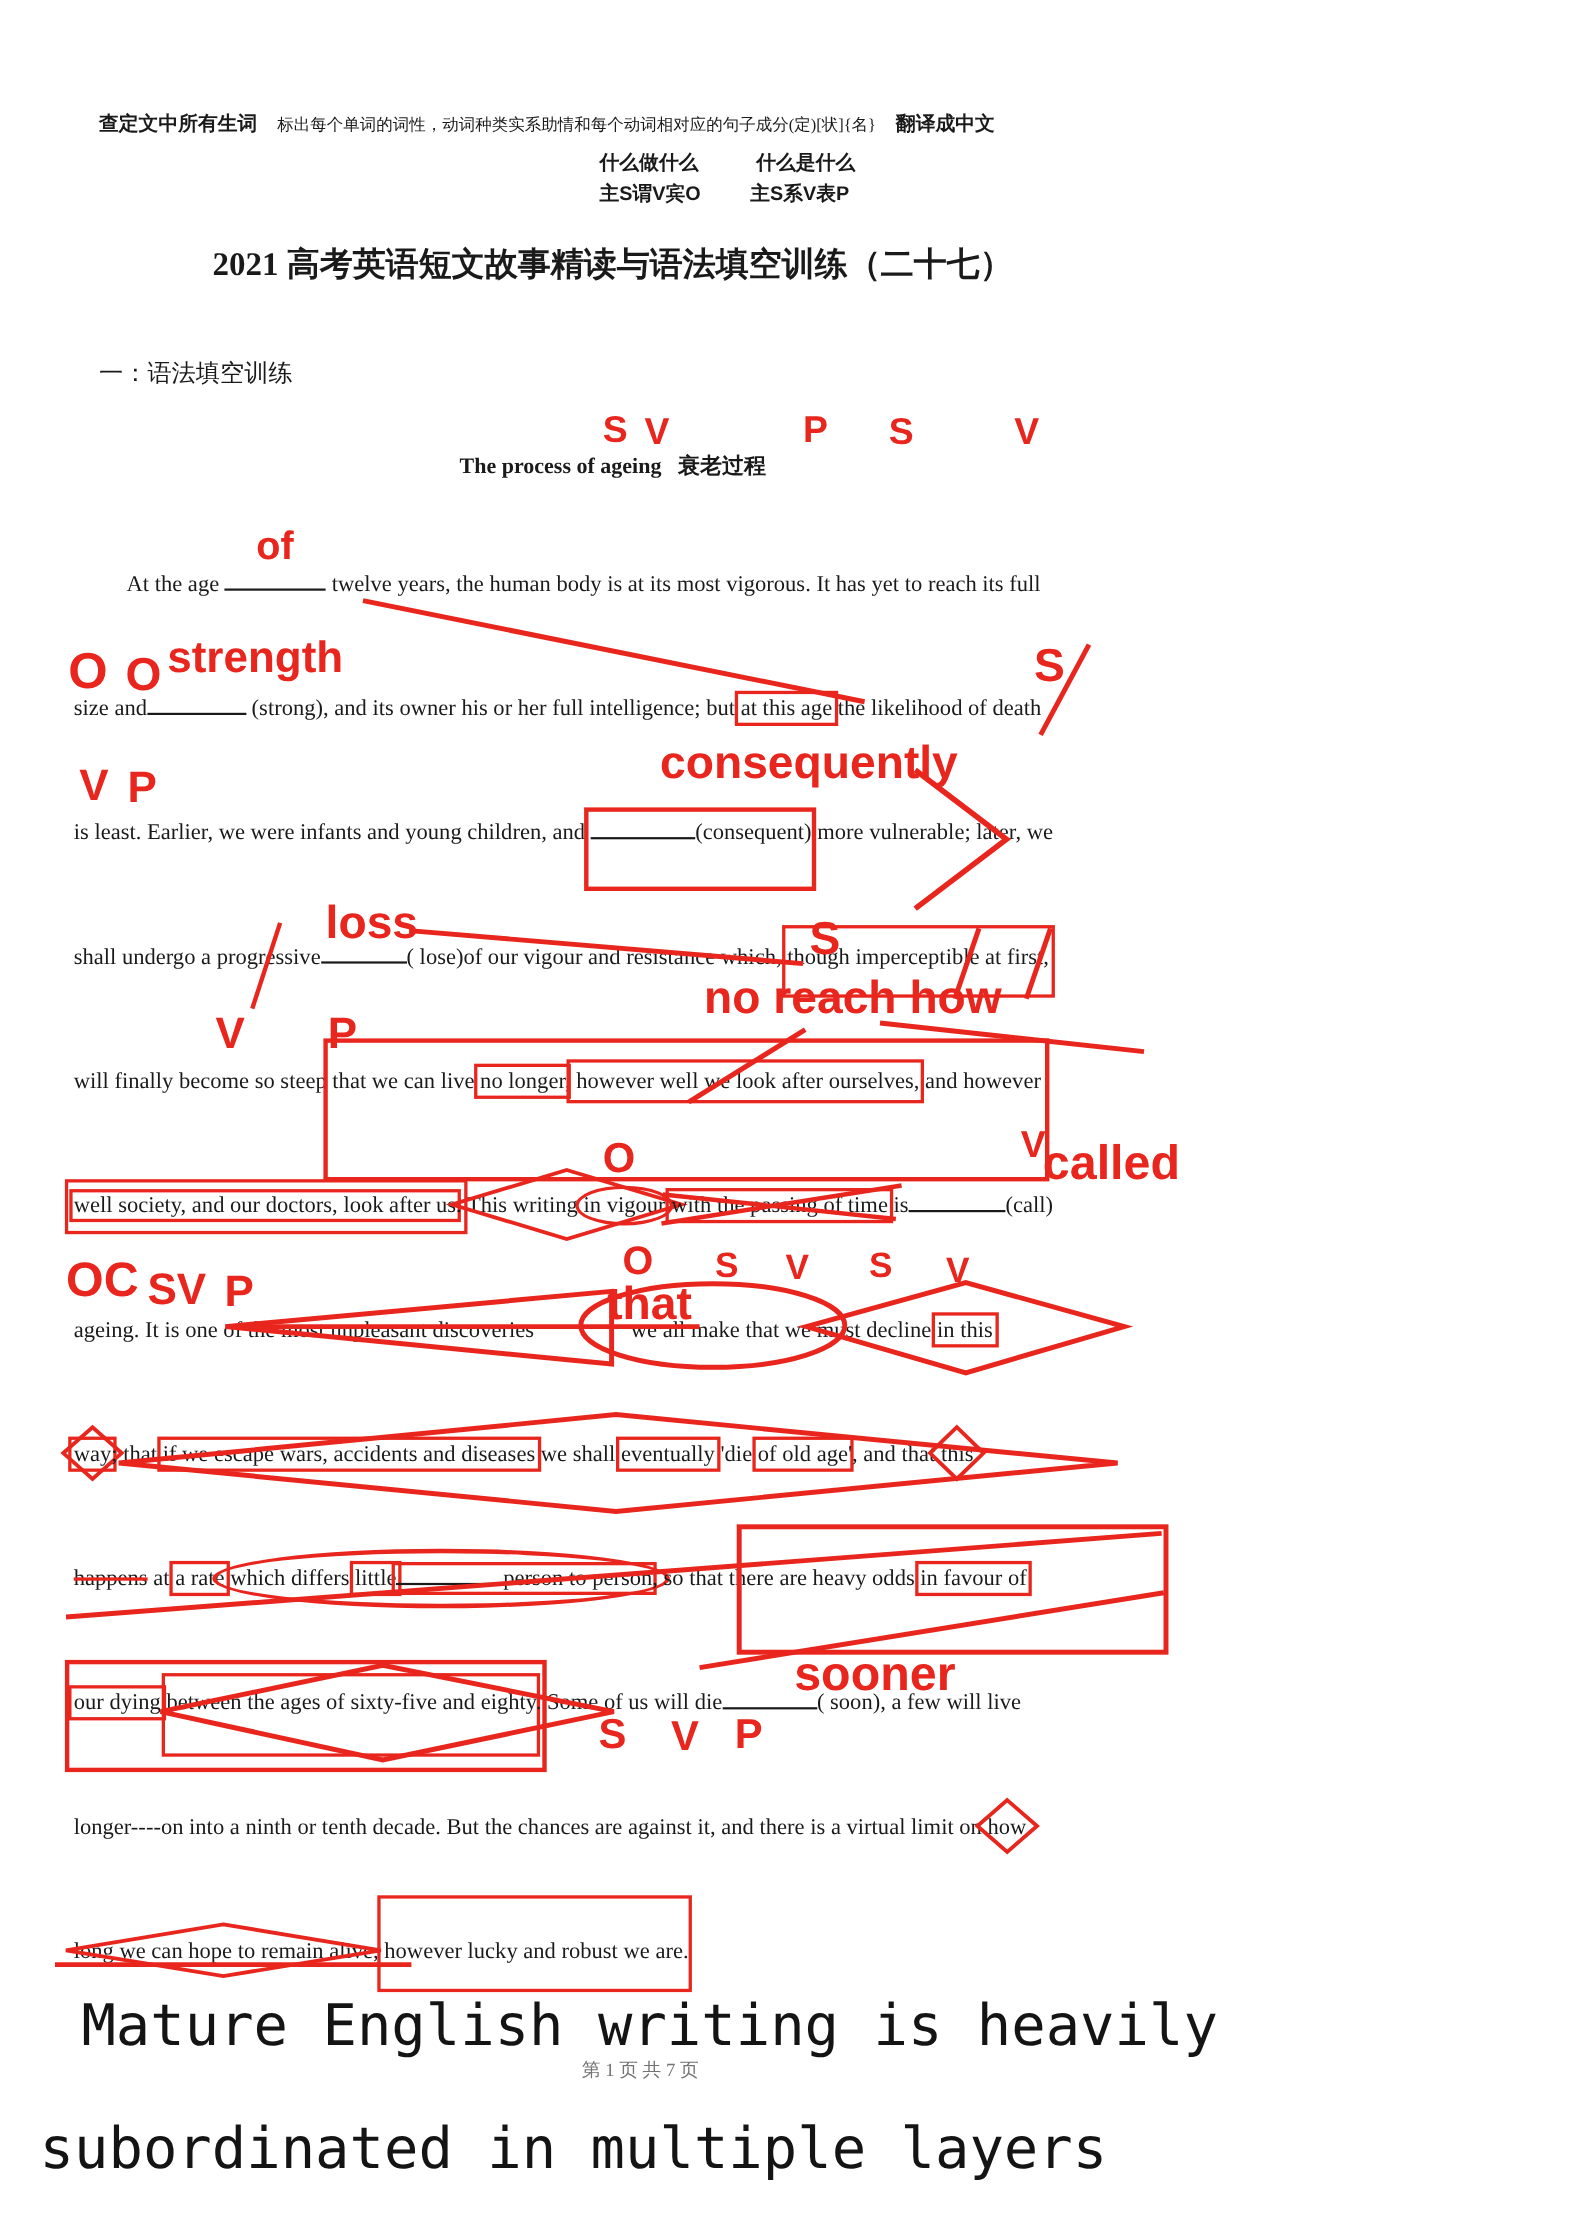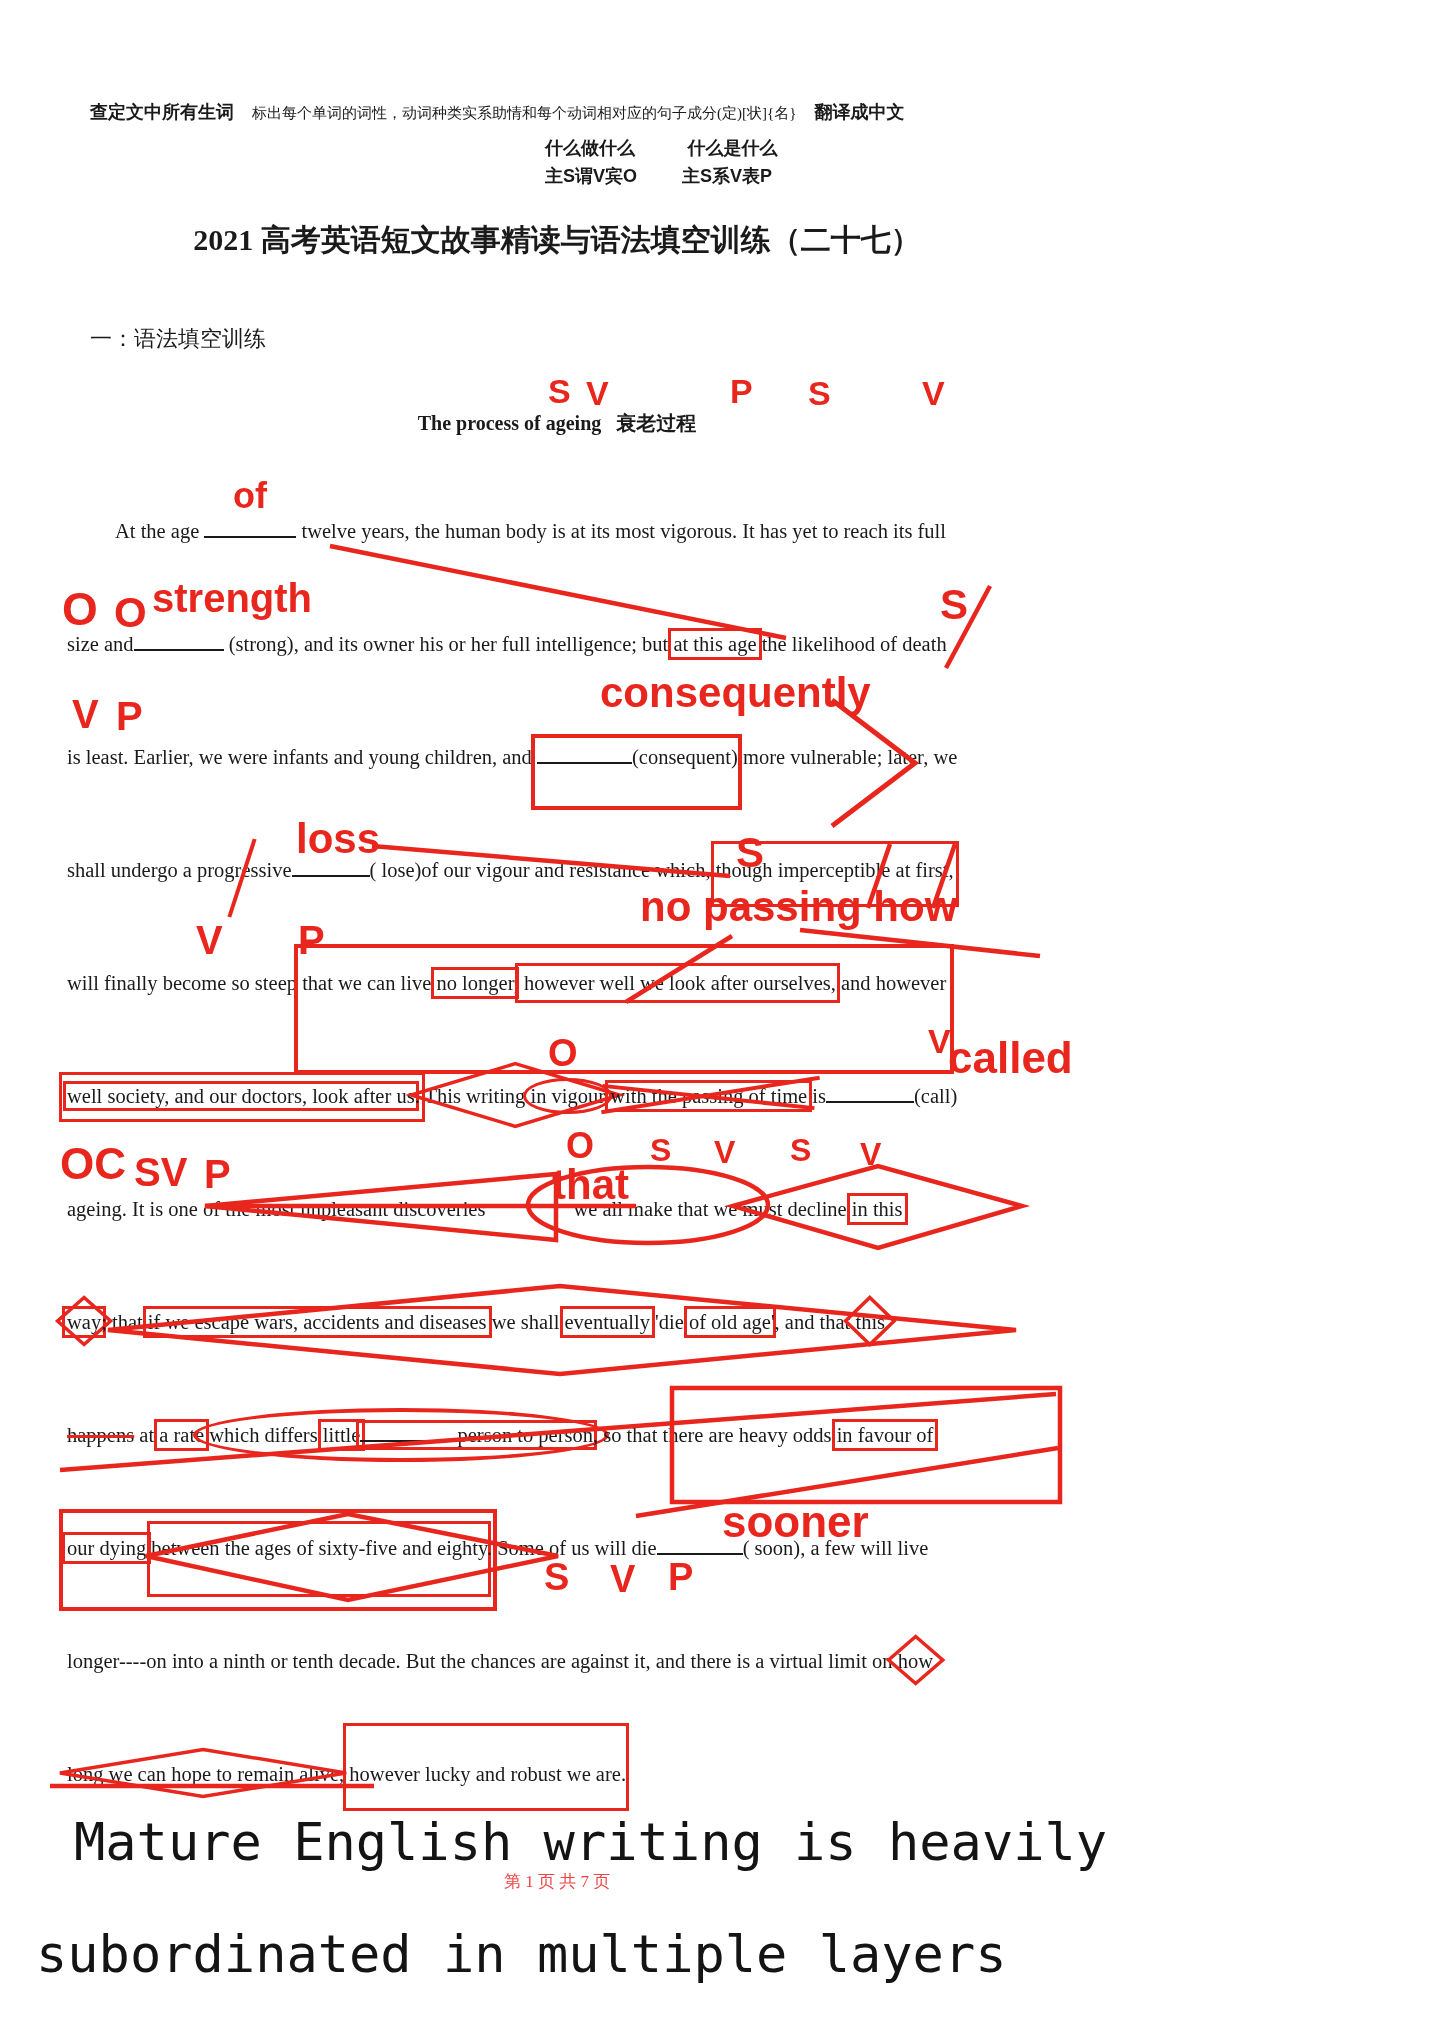--- a/index.html
+++ b/index.html
@@ -13,21 +13,21 @@
   .hdr2 span{margin-right:48px;}
   .hdr3{position:absolute;top:164px;left:545px;font-weight:bold;font-size:18px;white-space:nowrap;
         font-family:"Liberation Sans",sans-serif;}
   .hdr3 span{margin-right:40px;}
   .doc-title{position:absolute;top:220px;left:0;width:1114px;text-align:center;
              font-weight:bold;font-size:30px;white-space:nowrap;}
   .sec-head{position:absolute;top:324px;left:90px;font-size:22px;}
   .p-title{position:absolute;top:410px;left:0;width:1114px;text-align:center;font-weight:bold;font-size:20px;}
   .p-title .zh{margin-left:10px;}
   .pline{position:absolute;left:67px;white-space:nowrap;font-size:20.5px;line-height:27px;}
-  .footer{position:absolute;top:1870px;left:0;width:1114px;text-align:center;font-size:17px;color:#ef4444;z-index:1;}
+  .footer{position:absolute;top:1870px;left:0;width:1114px;text-align:center;font-size:17px;color:#737373;z-index:1;padding-left:25px;}
   .cap{position:absolute;font-family:"DejaVu Sans Mono","Liberation Mono",monospace;
        font-size:52px;color:#141414;white-space:nowrap;z-index:2;}
   .cap1{left:74px;top:1812px;}
   .cap2{left:36px;top:1924px;}
   
   .blank{display:inline-block;border-bottom:2px solid #1a1a1a;height:2px;}
   .gapseg{display:inline-block;}
   
   .seg{position:relative;}
   .rl{position:absolute;color:#e8261d;font-family:"Liberation Sans",sans-serif;
@@ -115,21 +115,21 @@
   <div class="rl" style="left:922px;top:376px;font-size:34px">V</div>
   <div class="rl" style="left:62px;top:586px;font-size:46px">O</div>
   <div class="rl" style="left:114px;top:592px;font-size:42px">O</div>
   <div class="rl" style="left:152px;top:578px;font-size:40px">strength</div>
   <div class="rl" style="left:940px;top:584px;font-size:42px">S</div>
   <div class="rl" style="left:600px;top:672px;font-size:42px">consequently</div>
   <div class="rl" style="left:72px;top:694px;font-size:40px">V</div>
   <div class="rl" style="left:116px;top:696px;font-size:40px">P</div>
   <div class="rl" style="left:296px;top:818px;font-size:42px">loss</div>
   <div class="rl" style="left:736px;top:832px;font-size:42px">S</div>
-  <div class="rl" style="left:640px;top:886px;font-size:42px">no passing how</div>
+  <div class="rl" style="left:640px;top:886px;font-size:42px">no reach how</div>
   <div class="rl" style="left:196px;top:920px;font-size:40px">V</div>
   <div class="rl" style="left:298px;top:920px;font-size:40px">P</div>
   <div class="rl" style="left:548px;top:1034px;font-size:38px">O</div>
   <div class="rl" style="left:928px;top:1024px;font-size:34px">V</div>
   <div class="rl" style="left:948px;top:1036px;font-size:44px">called</div>
   <div class="rl" style="left:60px;top:1142px;font-size:44px">OC</div>
   <div class="rl" style="left:134px;top:1152px;font-size:40px">SV</div>
   <div class="rl" style="left:204px;top:1154px;font-size:40px">P</div>
   <div class="rl" style="left:566px;top:1128px;font-size:36px">O</div>
   <div class="rl" style="left:650px;top:1134px;font-size:32px">S</div>

